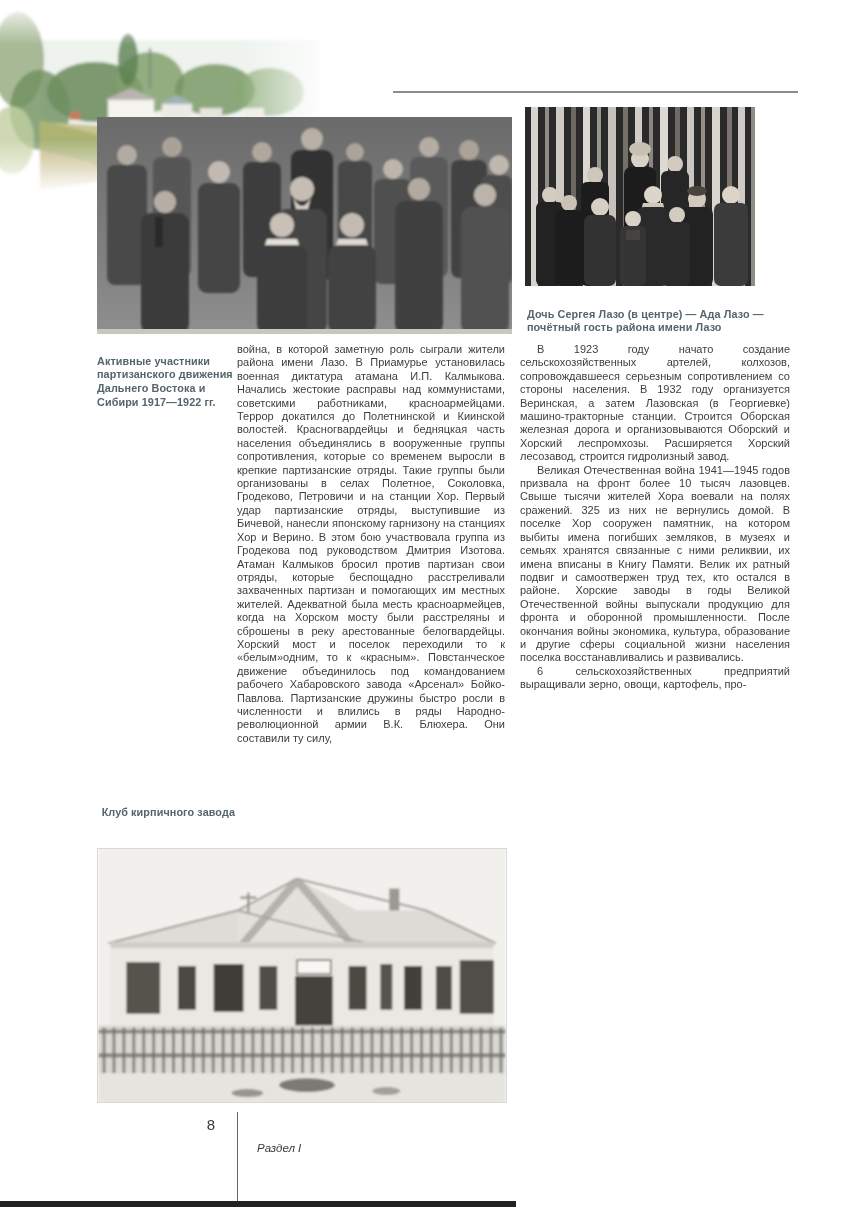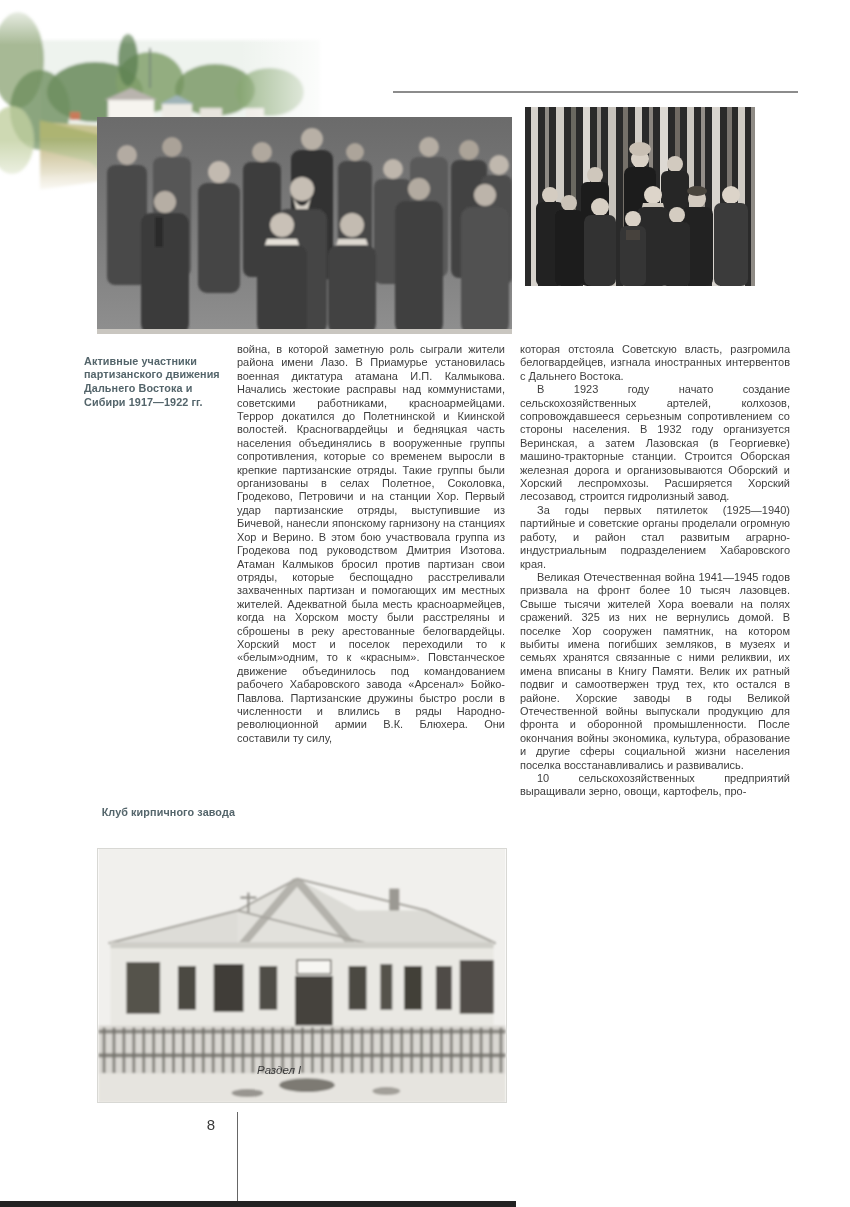--- a/index.html
+++ b/index.html
@@ -13,36 +13,36 @@
   
   .photo{position:absolute;display:block;}
   .photo-partisans{left:97px;top:117px;width:415px;height:217px;}
   .photo-lazo{left:525px;top:107px;width:230px;height:179px;}
   .photo-club{left:97px;top:848px;width:410px;height:255px;border:1px solid #d8d8d4;box-sizing:border-box;}
   
   .caption{
     position:absolute;font-weight:bold;color:#54656b;
     font-size:10.8px;line-height:13.6px;letter-spacing:.1px;
   }
-  .caption-partisans{left:84px;top:344px;width:138px;}
+  .caption-partisans{left:97px;top:344px;width:138px;}
   .caption-club{left:97px;top:795px;width:138px;text-align:right;}
   .caption-lazo{left:527px;top:297px;width:238px;}
   
   .col{
     position:absolute;top:343px;font-size:11px;line-height:13.4px;
     text-align:justify;color:#3e3e3e;
   }
   .col-left{left:237px;width:268px;}
   .col-right{left:520px;width:270px;}
   .col p{margin:0;padding:0;}
   .col p.indent{text-indent:17px;}
   
   .page-number{position:absolute;left:196px;top:1116px;width:30px;text-align:center;font-size:15px;color:#3a3a3a;}
   .footer-vline{position:absolute;left:237px;top:1112px;width:1px;height:95px;background:#666;}
-  .section-label{position:absolute;left:257px;top:1064px;font-size:11.5px;font-style:italic;color:#3a3a3a;}
+  .section-label{position:absolute;left:257px;top:1142px;font-size:11.5px;font-style:italic;color:#3a3a3a;}
   .bottom-bar{position:absolute;left:0;top:1201px;width:516px;height:6px;background:#222222;}
 </style>
 </head>
 <body>
 
 <div class="page">
 
   <svg class="deco" viewBox="0 0 340 195" xmlns="http://www.w3.org/2000/svg">
     <defs>
       <filter id="soft">
@@ -261,35 +261,34 @@
           <rect x="95" y="119" width="26" height="60" rx="6" fill="#343434"></rect>
           <rect x="101" y="123" width="14" height="10" fill="#47423c"></rect>
         </g>
       <g>
           <circle cx="152" cy="108" r="8" fill="#d4ccc1"></circle>
           <rect x="139" y="115" width="26" height="64" rx="6" fill="#2a2a2a"></rect>
         </g>
     </g>
   </svg>
 
+  <p class="caption caption-lazo">Дочь Сергея Лазо (в центре) — Ада Лазо — почётный гость района имени Лазо</p>
 
   <p class="caption caption-partisans">Активные участники партизанского движения Дальнего Востока и Сибири 1917—1922 гг.</p>
 
   <p class="caption caption-club">Клуб кирпичного завода</p>
 
   <div class="col col-left">
     <p>война, в которой заметную роль сыграли жители района имени Лазо. В Приамурье установилась военная диктатура атамана И.П. Калмыкова. Начались жестокие расправы над коммунистами, советскими работниками, красноармейцами. Террор докатился до Полетнинской и Киинской волостей. Красногвардейцы и бедняцкая часть населения объединялись в вооруженные группы сопротивления, которые со временем выросли в крепкие партизанские отряды. Такие группы были организованы в селах Полетное, Соколовка, Гродеково, Петровичи и на станции Хор. Первый удар партизанские отряды, выступившие из Бичевой, нанесли японскому гарнизону на станциях Хор и Верино. В этом бою участвовала группа из Гродекова под руководством Дмитрия Изотова. Атаман Калмыков бросил против партизан свои отряды, которые беспощадно расстреливали захваченных партизан и помогающих им местных жителей. Адекватной была месть красноармейцев, когда на Хорском мосту были расстреляны и сброшены в реку арестованные белогвардейцы. Хорский мост и поселок переходили то к «белым»одним, то к «красным». Повстанческое движение объединилось под командованием рабочего Хабаровского завода «Арсенал» Бойко-Павлова. Партизанские дружины быстро росли в численности и влились в ряды Народно-революционной армии В.К. Блюхера. Они составили ту силу,</p>
   </div>
 
   <div class="col col-right">
-    <p>которая отстояла Советскую власть, разгромила белогвардейцев, изгнала иностранных интервентов с Дальнего Востока.</p>
     <p class="indent">В 1923 году начато создание сельскохозяйственных артелей, колхозов, сопровождавшееся серьезным сопротивлением со стороны населения. В 1932 году организуется Веринская, а затем Лазовская (в Георгиевке) машино-тракторные станции. Строится Оборская железная дорога и организовываются Оборский и Хорский леспромхозы. Расширяется Хорский лесозавод, строится гидролизный завод.</p>
-    <p class="indent">За годы первых пятилеток (1925—1940) партийные и советские органы проделали огромную работу, и район стал развитым аграрно-индустриальным подразделением Хабаровского края.</p>
     <p class="indent">Великая Отечественная война 1941—1945 годов призвала на фронт более 10 тысяч лазовцев. Свыше тысячи жителей Хора воевали на полях сражений. 325 из них не вернулись домой. В поселке Хор сооружен памятник, на котором выбиты имена погибших земляков, в музеях и семьях хранятся связанные с ними реликвии, их имена вписаны в Книгу Памяти. Велик их ратный подвиг и самоотвержен труд тех, кто остался в районе. Хорские заводы в годы Великой Отечественной войны выпускали продукцию для фронта и оборонной промышленности. После окончания войны экономика, культура, образование и другие сферы социальной жизни населения поселка восстанавливались и развивались.</p>
-    <p class="indent">10 сельскохозяйственных предприятий выращивали зерно, овощи, картофель, про-</p>
+    <p class="indent">6 сельскохозяйственных предприятий выращивали зерно, овощи, картофель, про-</p>
   </div>
 
   <svg class="photo photo-club" viewBox="0 0 410 255" xmlns="http://www.w3.org/2000/svg">
     <defs>
         <filter id="soft3">
           <feGaussianBlur stdDeviation="0.9"></feGaussianBlur>
         </filter>
       </defs>
     <rect width="410" height="255" fill="#f1f0ed"></rect>
     <g filter="url(#soft3)">

